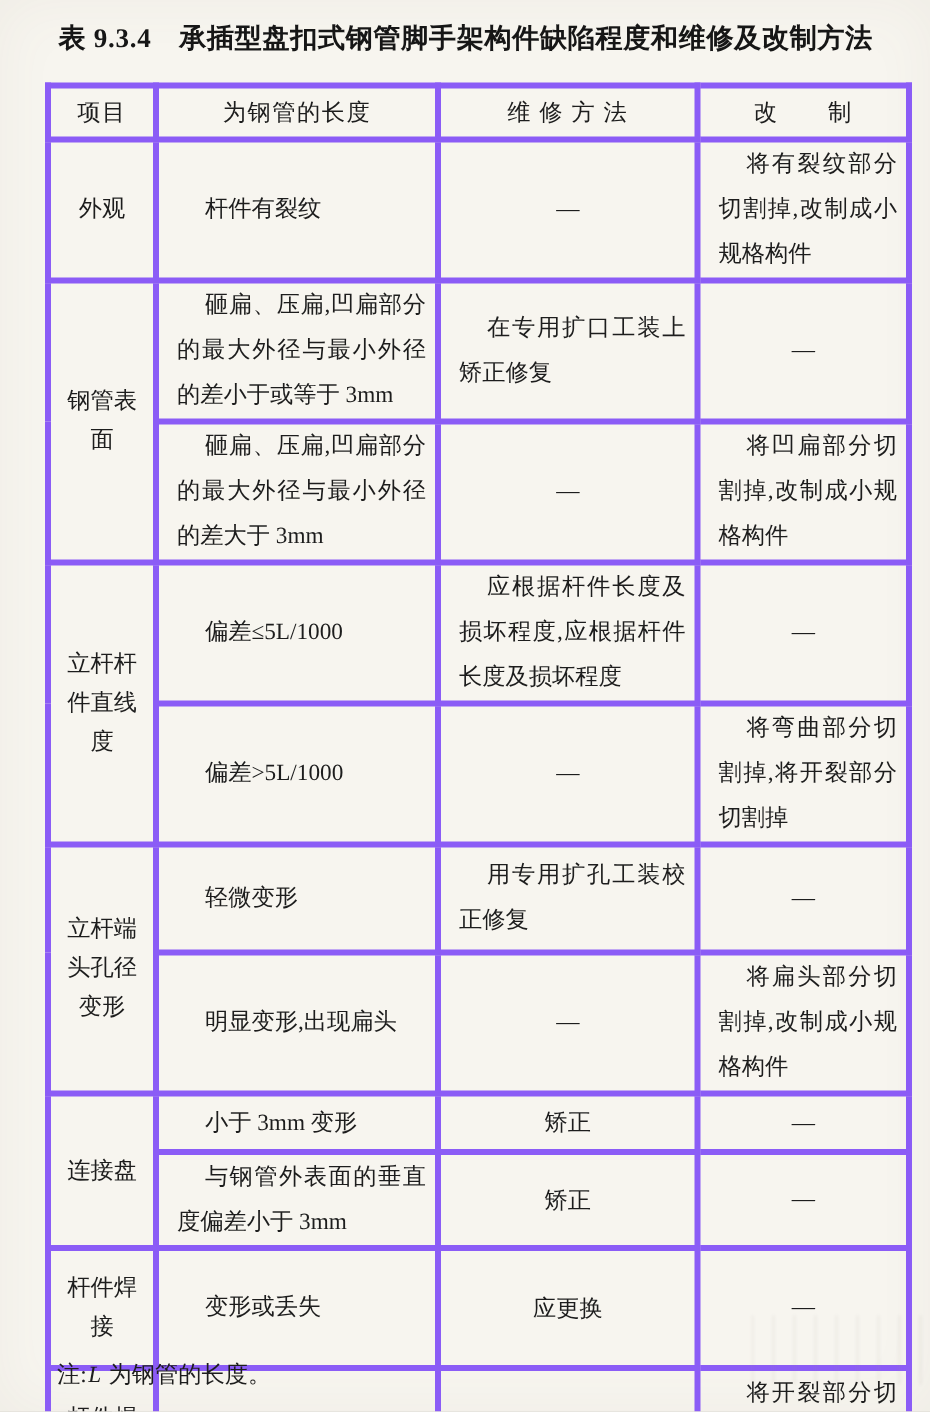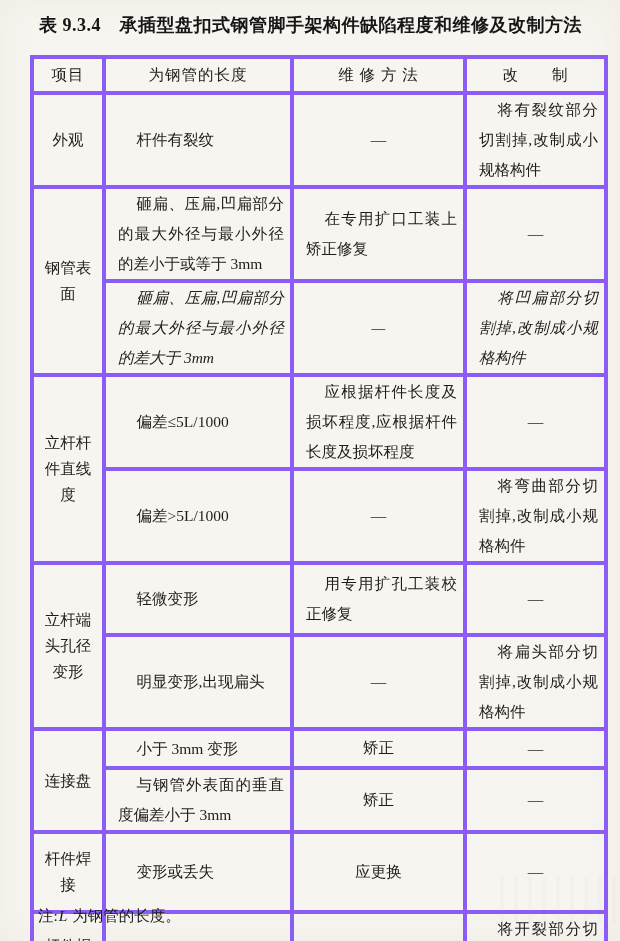--- a/index.html
+++ b/index.html
@@ -125,21 +125,21 @@
         <tr style="height: 90px;">
           <td class="item" rowspan="2">钢管表面</td>
           <td class="para">
             <p>砸扁、压扁,凹扁部分的最大外径与最小外径的差小于或等于 3mm</p>
           </td>
           <td class="para">
             <p>在专用扩口工装上矫正修复</p>
           </td>
           <td class="center">—</td>
         </tr>
-        <tr style="height: 82px; font-style: italic;">
+        <tr style="height: 82px;">
           <td class="para">
             <p>砸扁、压扁,凹扁部分的最大外径与最小外径的差大于 3mm</p>
           </td>
           <td class="center">—</td>
           <td class="para">
             <p>将凹扁部分切割掉,改制成小规格构件</p>
           </td>
         </tr>
         <tr style="height: 88px;">
           <td class="item" rowspan="2">立杆杆件直线度</td>
@@ -150,21 +150,21 @@
             <p>应根据杆件长度及损坏程度,应根据杆件长度及损坏程度</p>
           </td>
           <td class="center">—</td>
         </tr>
         <tr style="height: 80px;">
           <td class="para">
             <p>偏差&gt;5L/1000</p>
           </td>
           <td class="center">—</td>
           <td class="para">
-            <p>将弯曲部分切割掉,改制成小规格构件</p>
+            <p>将弯曲部分切割掉,将开裂部分切割掉</p>
           </td>
         </tr>
         <tr style="height: 72px;">
           <td class="item" rowspan="2">立杆端头孔径变形</td>
           <td class="para">
             <p>轻微变形</p>
           </td>
           <td class="para">
             <p>用专用扩孔工装校正修复</p>
           </td>

